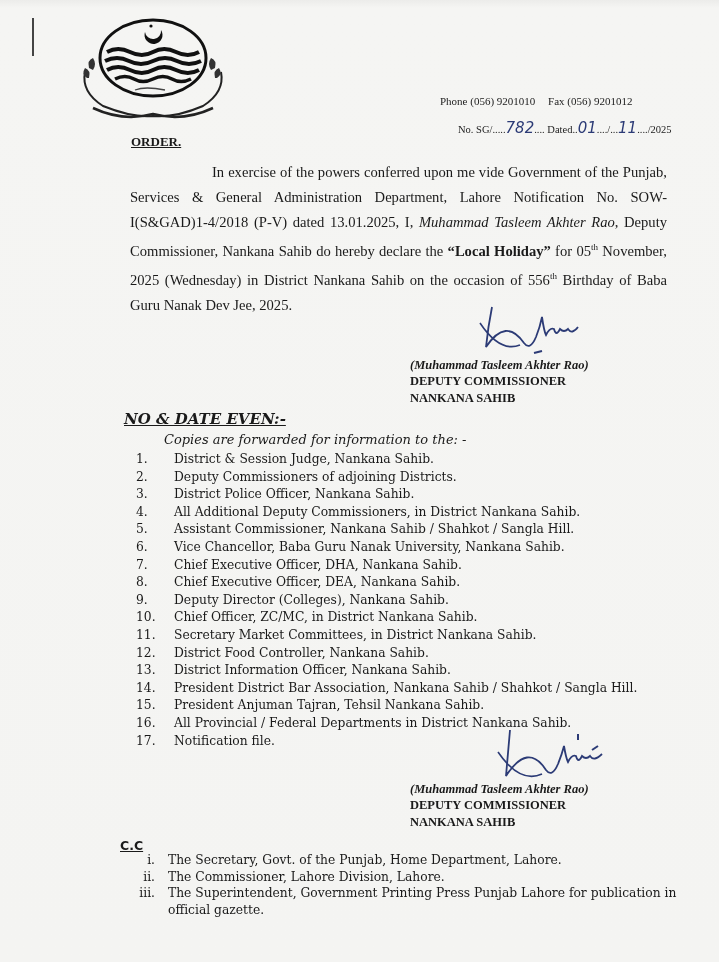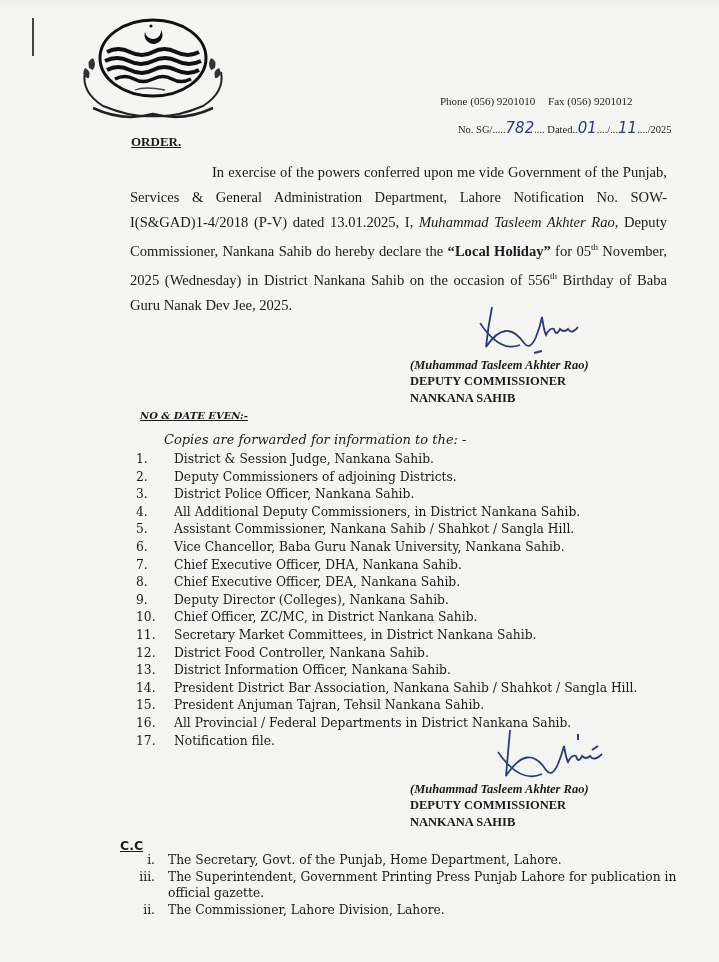--- a/index.html
+++ b/index.html
@@ -23,22 +23,22 @@
   .hand { font-family: "DejaVu Sans", sans-serif; font-style: italic; font-size: 15px; color: #2c3b76; }
   .order-title { position: absolute; left: 131px; top: 134px; font-weight: bold; font-size: 13px;
     font-family: "Liberation Serif", serif; text-decoration: underline; }
   .body-para { position: absolute; left: 130px; top: 160px; width: 537px;
     font-family: "Liberation Serif", serif; font-size: 14.6px; line-height: 25px; text-align: justify; color:#1a1a1a; }
   .body-para .indent { display: inline-block; width: 82px; }
   .sig-block { position: absolute; font-family: Liberation Serif, serif; }
   .sig-block .name { font-style: italic; font-weight: bold; font-size: 12.5px; }
   .sig-block .title { font-weight: bold; font-size: 12.5px; line-height: 17px; }
   .sig { position: absolute; }
-  .no-date { position: absolute; left: 140px; top: 410px; font-style: italic; font-weight: bold;
-    font-size: 10px; text-decoration: underline; font-family: "DejaVu Serif", serif; }
+  .no-date { position: absolute; left: 124px; top: 410px; font-style: italic; font-weight: bold;
+    font-size: 15px; text-decoration: underline; font-family: "DejaVu Serif", serif; }
   .copies-intro { position: absolute; left: 164px; top: 432px; font-style: italic; font-size: 13px; font-family: "DejaVu Serif", serif; }
   .dist-list { position: absolute; left: 128px; top: 451px; width: 560px; font-family: "DejaVu Serif", serif; font-size: 12.3px; }
   .dist-list .row { display: flex; height: 17.6px; line-height: 17.6px; }
   .dist-list .num { width: 46px; text-align: left; padding-left: 8px; box-sizing: border-box; }
   .dist-list .txt { flex: 1; }
   .cc-title { position: absolute; left: 120px; top: 838px; font-weight: bold; font-size: 12.5px; text-decoration: underline; font-family: "DejaVu Sans", sans-serif; }
   .cc-list { position: absolute; left: 125px; top: 852px; width: 560px; font-family: "DejaVu Serif", serif; font-size: 12.3px; }
   .cc-list .row { display: flex; line-height: 16.5px; }
   .cc-list .num { width: 43px; text-align: right; padding-right: 13px; box-sizing: border-box; }
   .cc-list .txt { flex: 1; }
@@ -171,22 +171,22 @@
     <div class="title">NANKANA SAHIB</div>
   </div>
 
   <div class="cc-title">C.C</div>
   <div class="cc-list" id="cc-list">
       <div class="row">
         <span class="num">i.</span>
         <span class="txt">The Secretary, Govt. of the Punjab, Home Department, Lahore.</span>
       </div>
       <div class="row">
+        <span class="num">ii.</span>
+        <span class="txt">The Commissioner, Lahore Division, Lahore.</span>
+      </div>
+      <div class="row">
         <span class="num">iii.</span>
         <span class="txt">The Superintendent, Government Printing Press Punjab Lahore for publication in official gazette.</span>
-      </div>
-      <div class="row">
-        <span class="num">ii.</span>
-        <span class="txt">The Commissioner, Lahore Division, Lahore.</span>
       </div>
     </div>
 
 </div>
 
 </body></html>

